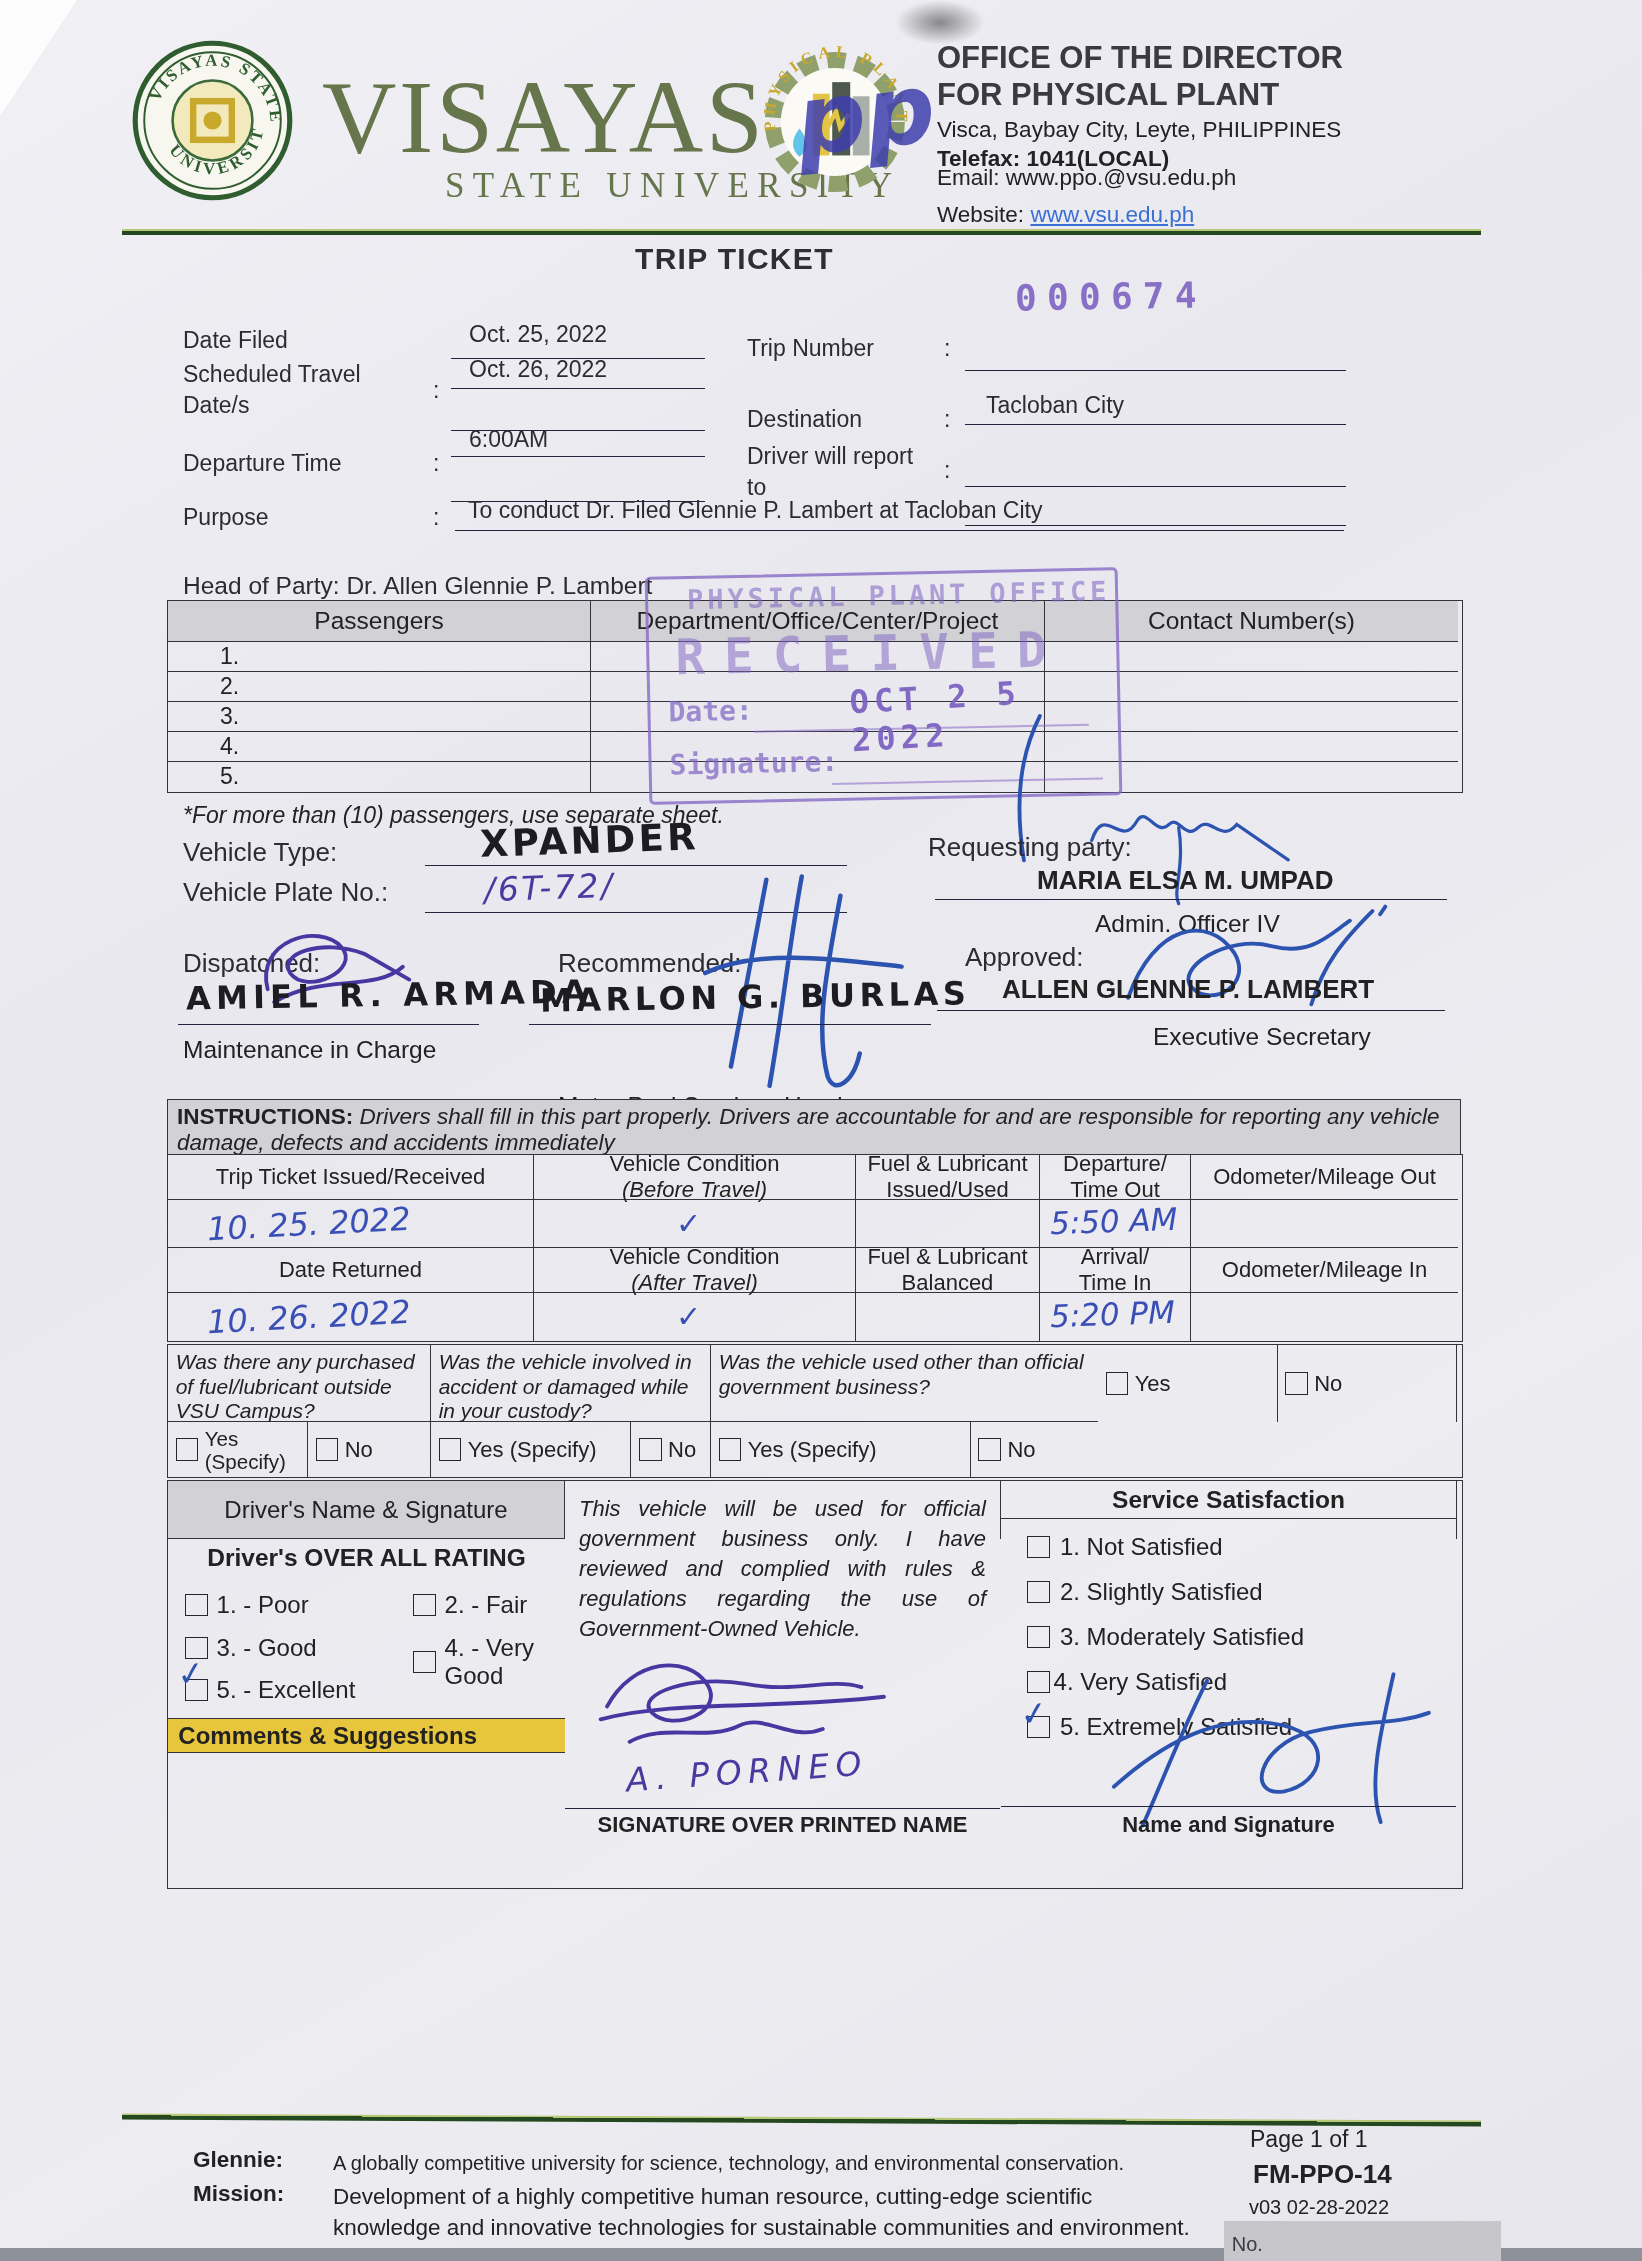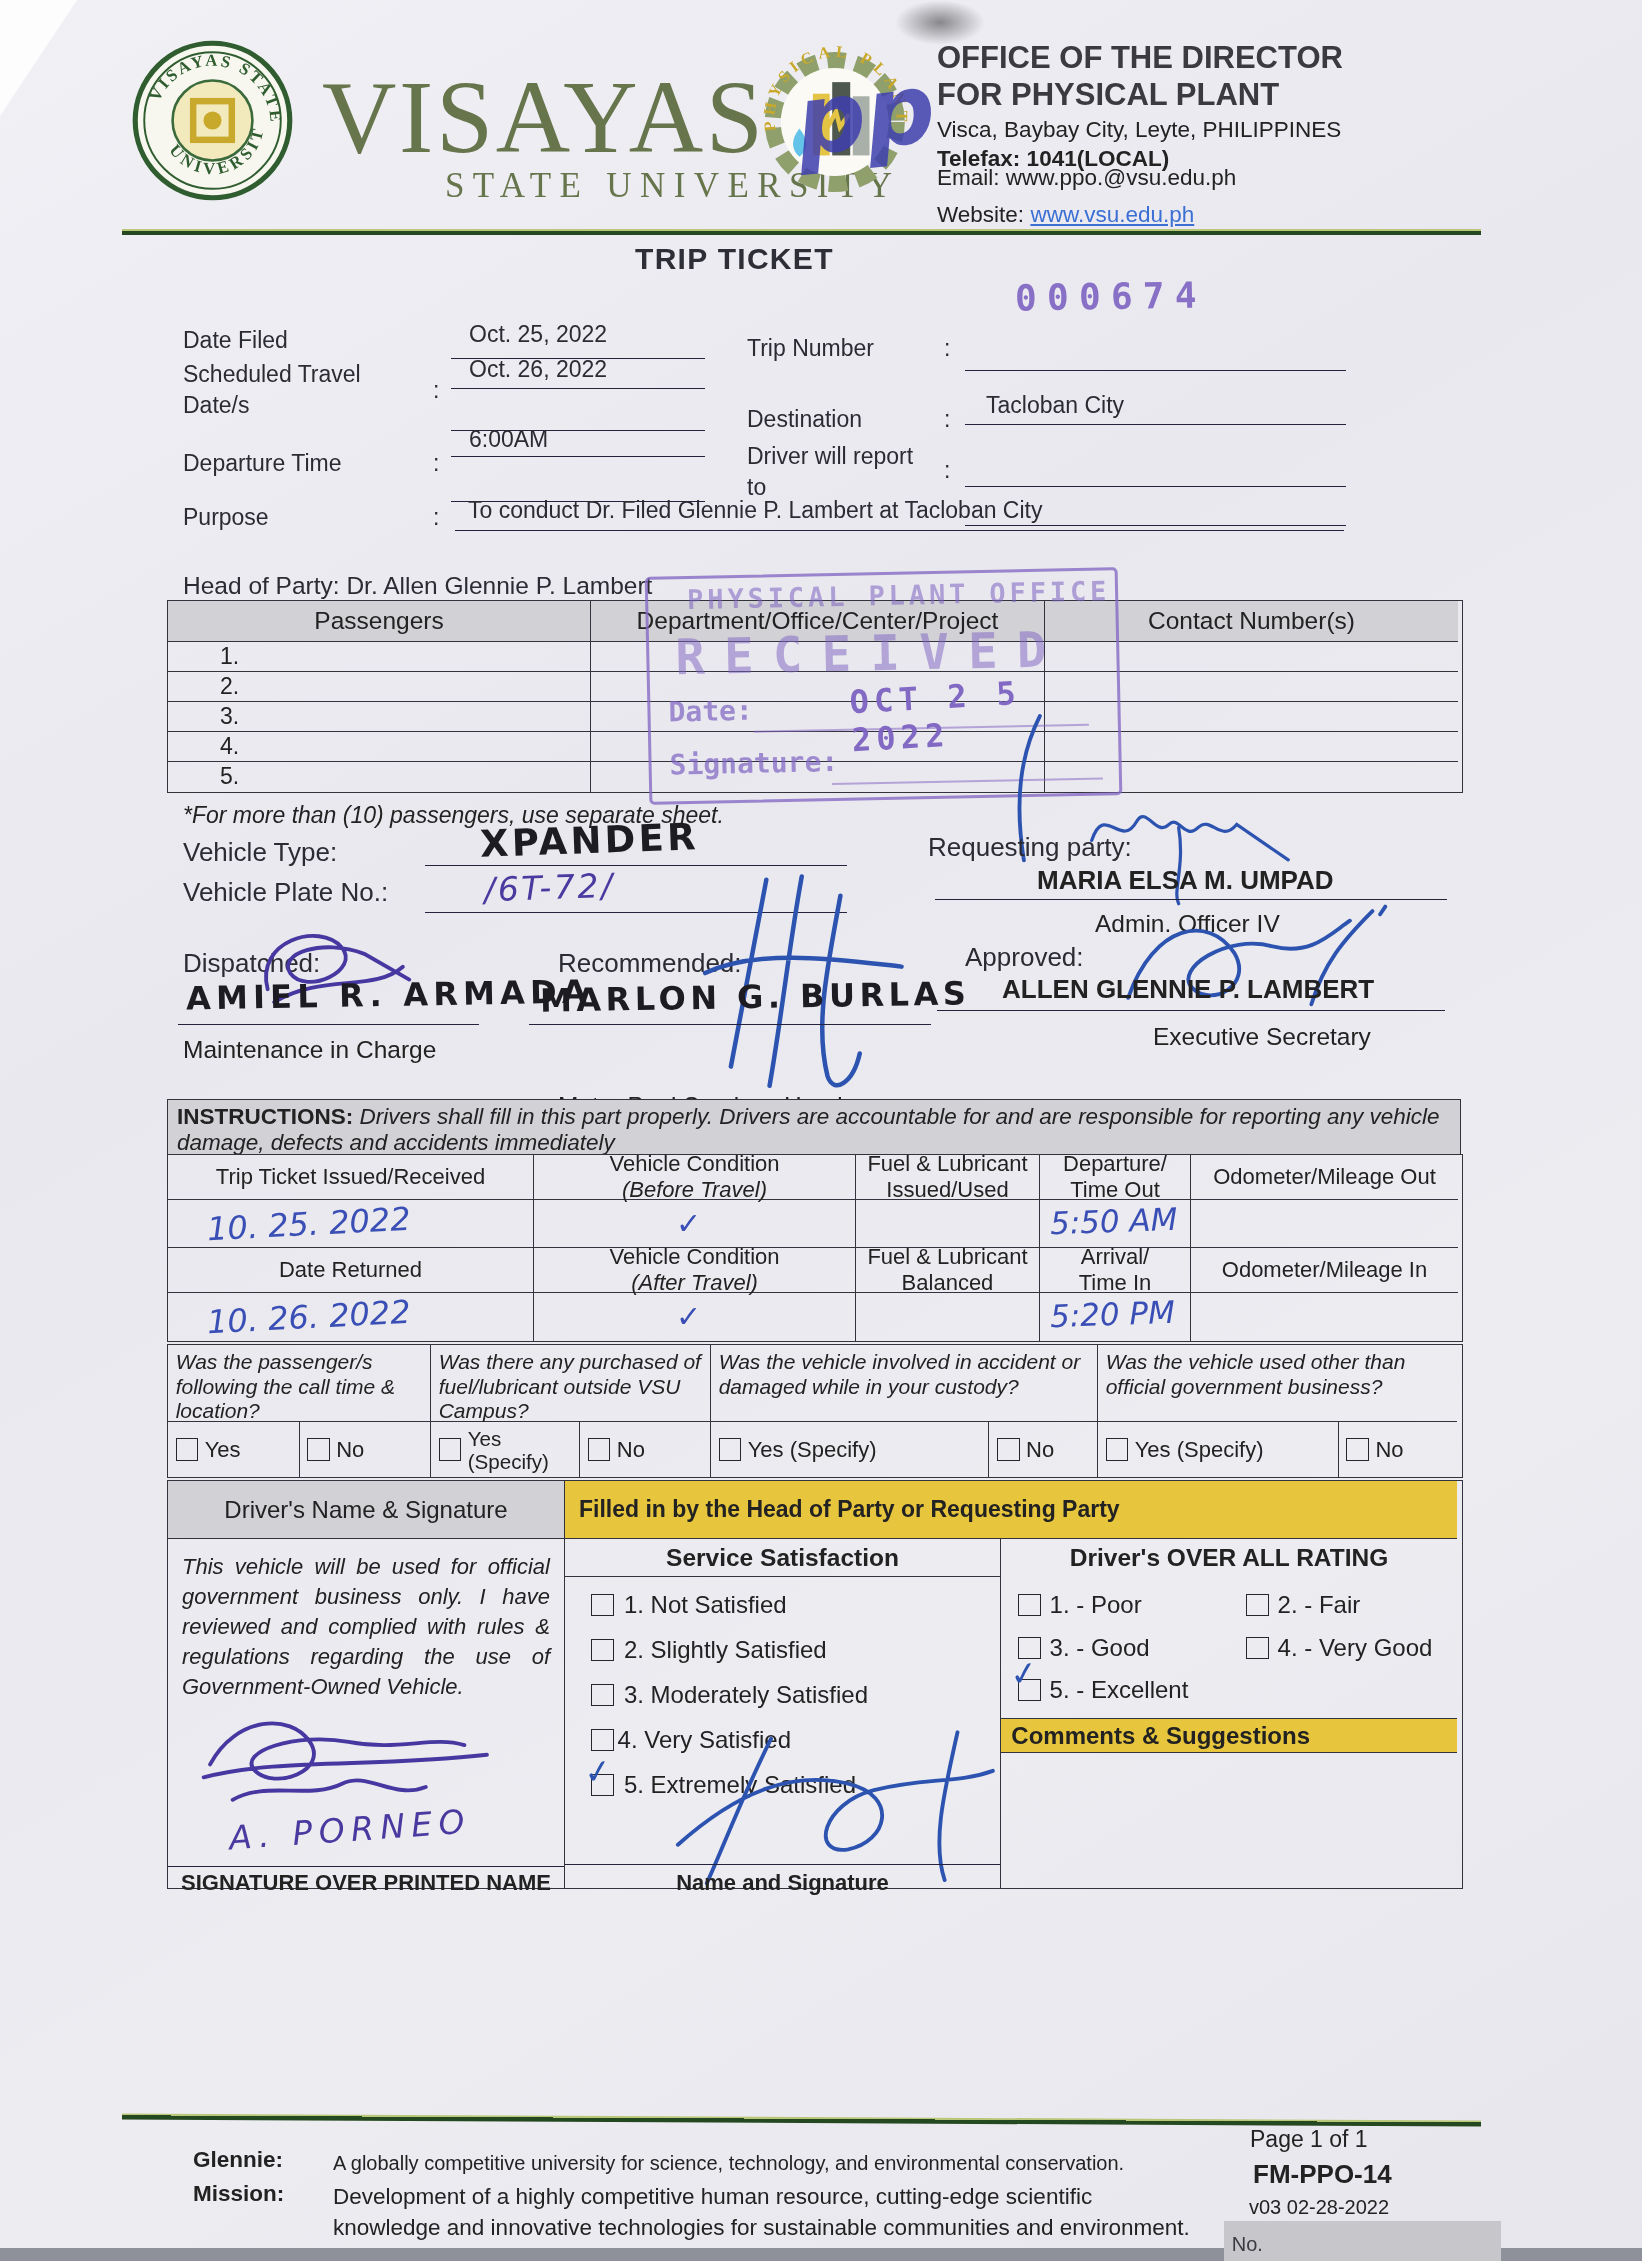--- a/index.html
+++ b/index.html
@@ -280,21 +280,20 @@
         <span class="hand-blue abs" style="left:142px;top:6.4px;font-size:30px;font-weight:bold;">✓</span>
       </div>
     <div class="cell last-row"></div>
     <div class="cell last-row">
         <span class="hand-blue abs" style="left:9.7px;top:3.2px;font-size:31px;transform:rotate(-2deg);">5:20 PM</span>
       </div>
     <div class="cell last-col last-row"></div>
   </div>
 
   <div class="abs grid-table" style="left:167px;top:1344px;width:1294px;grid-template-columns:263px 280px 387px 359px;grid-template-rows:77px 55px;">
-    <div class="cell italic" style="padding:5.2px 7.7px;font-size:21px;line-height:24.5px;">Was the passenger/s following the call time &amp; location?</div>
     <div class="cell italic" style="padding:5.2px 7.7px;font-size:21px;line-height:24.5px;">Was there any purchased of fuel/lubricant outside VSU Campus?</div>
     <div class="cell italic" style="padding:5.2px 7.7px;font-size:21px;line-height:24.5px;">Was the vehicle involved in accident or damaged while in your custody?</div>
     <div class="cell italic last-col" style="padding:5.2px 7.7px;font-size:21px;line-height:24.5px;">Was the vehicle used other than official government business?</div>
 
     <div class="cell last-row" style="display:flex;">
       <div style="flex:1;display:flex;align-items:center;gap:6.4px;padding-left:7.7px;border-right:1.3px solid #33333d;">
           <span class="cb"></span>
           <span style="font-size:22px;">Yes</span>
         </div>
       <div style="flex:1;display:flex;align-items:center;gap:6.4px;padding-left:7.7px;">
@@ -329,21 +328,20 @@
         </div>
       <div style="flex:1;display:flex;align-items:center;gap:6.4px;padding-left:7.7px;">
           <span class="cb"></span>
           <span style="font-size:22px;">No</span>
         </div>
     </div>
   </div>
 
   <div class="abs grid-table" style="left:167px;top:1480px;width:1294px;grid-template-columns:397px 436px 456px;grid-template-rows:58px 349px;">
     <div class="cell hdr-gray center" style="font-size:24px;">Driver's Name &amp; Signature</div>
-    <div class="cell last-col yellow" style="grid-column:2 / span 2;display:flex;align-items:center;padding-left:14px;font-size:23px;font-weight:bold;">Filled in by the Head of Party or Requesting Party</div>
 
     <div class="cell last-row">
       <div class="italic" style="padding:13px 14px 0 14px;font-size:22px;line-height:30px;text-align:justify;">This vehicle will be used for official government business only.  I have reviewed and complied with rules &amp; regulations regarding the use of Government-Owned Vehicle.</div>
       <svg class="abs" style="left:26px;top:164px;" width="309" height="110" viewBox="0 0 480 170">
         <path d="M25,95 C65,20 150,15 180,60 C210,105 125,135 95,105 C65,75 160,45 240,60 C320,75 370,50 420,65 M15,115 C130,85 280,100 455,80 M60,150 C110,120 180,150 230,125 C270,105 310,150 360,130" stroke="#4638a0" stroke-width="6" fill="none" stroke-linecap="round"></path>
       </svg>
       <div class="abs hand-violet" style="left:61px;top:271px;font-size:33px;letter-spacing:6.4px;transform:rotate(-4deg);">A. PORNEO</div>
       <div class="abs" style="left:0;top:327px;width:100%;border-bottom:1.9px solid #23233d;"></div>
       <div class="abs bold center" style="left:0;top:331px;width:100%;font-size:22px;">SIGNATURE OVER PRINTED NAME</div>
     </div>

